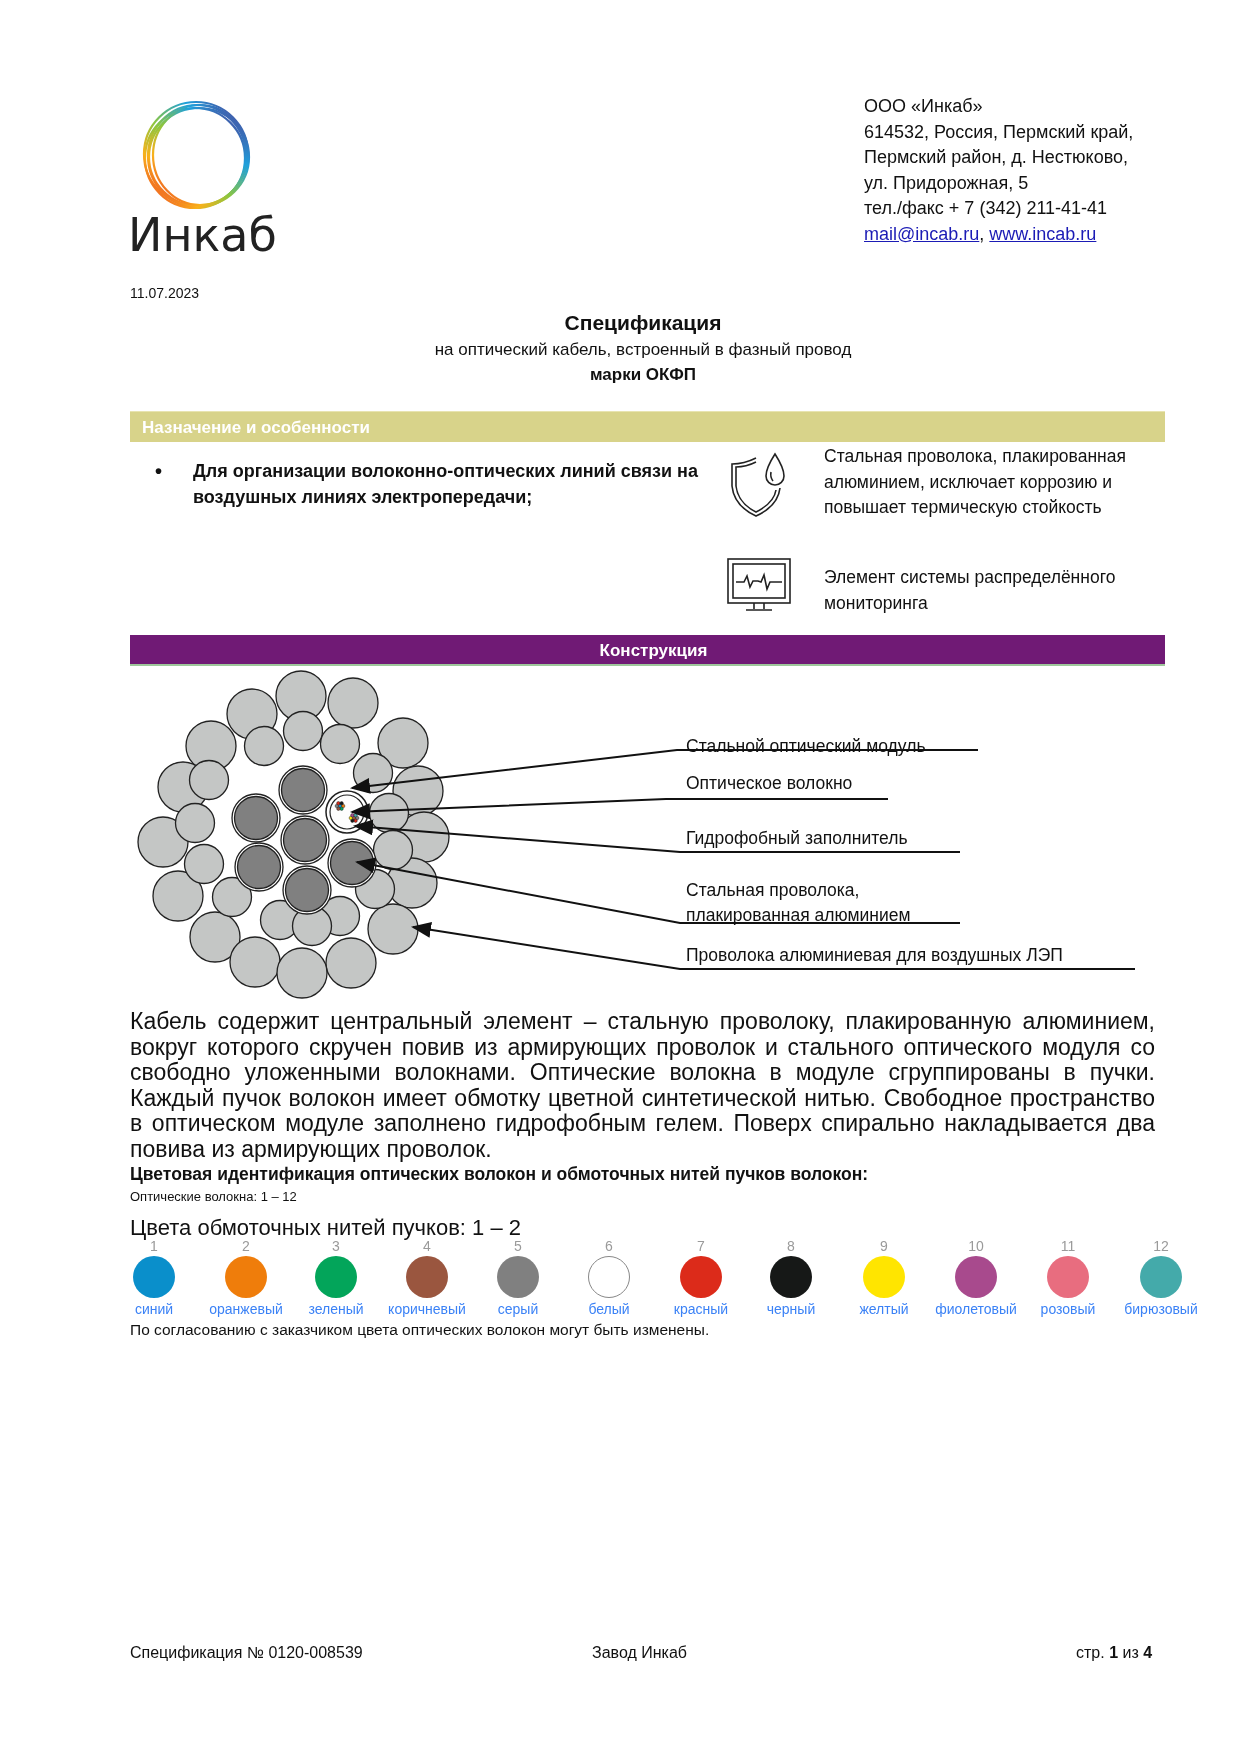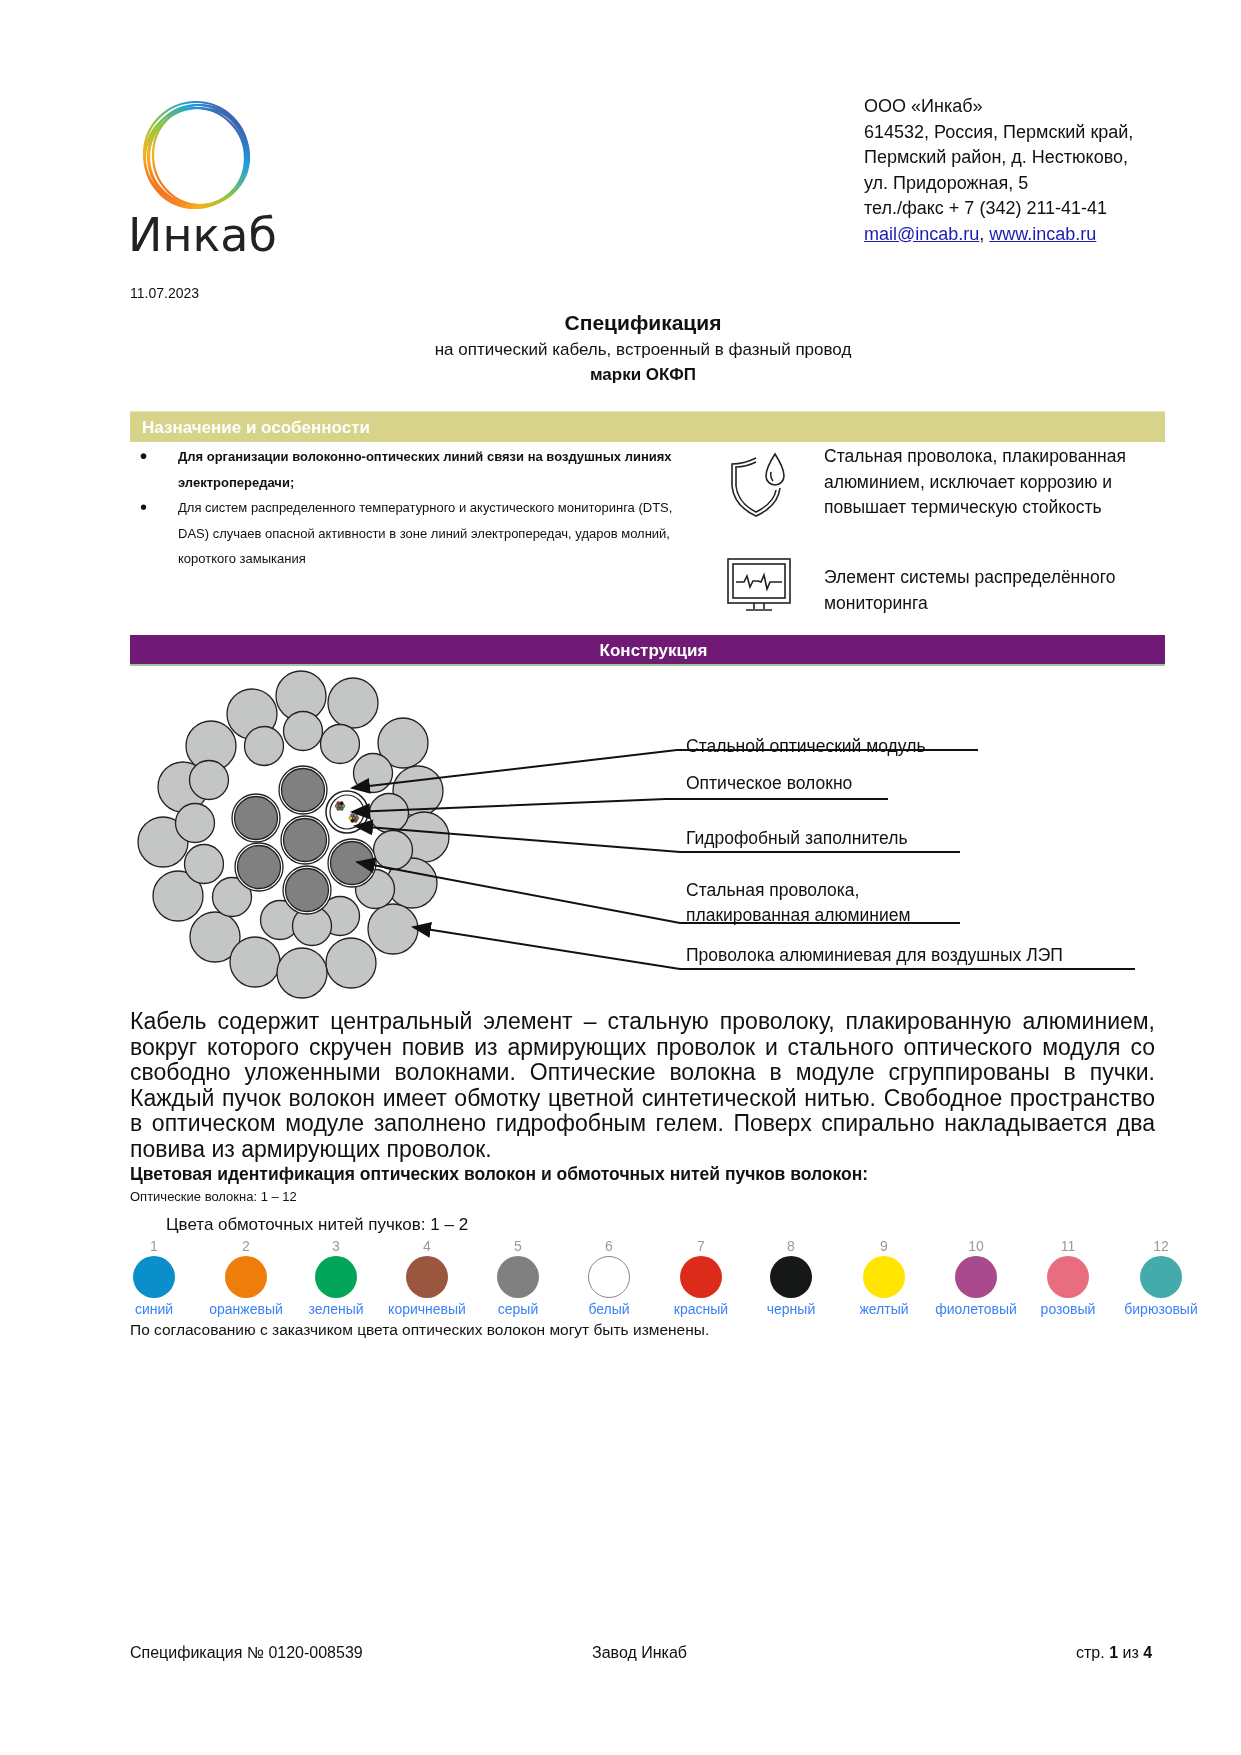--- a/index.html
+++ b/index.html
@@ -11,32 +11,32 @@
   .addr { left: 864px; top: 94px; font-size: 18px; line-height: 25.5px; color: #111; }
   .addr a { color: #1b1bb5; text-decoration: underline; }
   .date { left: 130px; top: 285px; font-size: 14px; }
   .title { left: 0; width: 1286px; text-align: center; }
   .t1 { top: 311px; font-size: 21px; font-weight: bold; }
   .t2 { top: 340px; font-size: 17px; }
   .t3 { top: 365px; font-size: 17px; font-weight: bold; }
   .bar { left: 130px; width: 1035px; height: 31px; color: #fff; font-size: 17px; font-weight: bold; line-height: 31px; padding-left: 12px; box-sizing: border-box; }
   .bar-yellow { top: 411px; background: #d8d38a; border-top: 1px solid #e8e4b0; }
   .bar-green { top: 635px; background: #701a75; border-bottom: 2px solid #9ec79b; text-align: center; }
-  .feat-list { left: 140px; top: 444px; width: 560px; font-size: 13px; line-height: 25.5px; margin: 0; padding: 0; list-style: none; }
+  .feat-list { left: 140px; top: 444px; width: 560px; font-size: 18px; line-height: 25.5px; margin: 15px; padding: 0; list-style: none; }
   .feat-list li { position: relative; padding-left: 38px; }
   .feat-list li::before { content: "•"; position: absolute; left: 0; top: 0; font-size: 20px; }
   .feat-list li.bold { font-weight: bold; }
   .side-icon { left: 726px; width: 68px; height: 70px; }
   .side-text { left: 824px; width: 340px; font-size: 17.5px; line-height: 25.5px; }
   .cable { left: 130px; top: 660px; width: 360px; height: 370px; }
   .callout-label { font-size: 17.5px; line-height: 25px; }
   .body-text { left: 130px; top: 1009px; width: 1025px; font-size: 23px; line-height: 25.5px; text-align: justify; }
   .color-head { left: 130px; top: 1164px; font-size: 17.5px; font-weight: bold; }
   .line1 { left: 130px; top: 1189px; font-size: 13px; }
-  .line2 { left: 130px; top: 1215px; font-size: 17px; margin-left: 36px; }
+  .line2 { left: 130px; top: 1215px; font-size: 22px; }
   .swatches { left: 118px; top: 1238px; width: 1060px; height: 80px; }
   .swatch { position: absolute; width: 100px; text-align: center; }
   .sw-num { font-size: 14px; color: #9a9a9a; line-height: 16px; }
   .sw-dot { width: 42px; height: 42px; border-radius: 50%; margin: 2px auto 0; box-sizing: border-box; }
   .sw-name { font-size: 14px; color: #3b82f6; line-height: 18px; margin-top: 2px; white-space: nowrap; }
   .note { left: 130px; top: 1321px; font-size: 15.5px; }
   .footer { top: 1644px; font-size: 16px; }
   .f-left { left: 130px; }
   .f-mid { left: 592px; }
   .f-right { left: 1076px; }
@@ -80,21 +80,20 @@
 <div class="abs date">11.07.2023</div>
 
 <div class="abs title t1">Спецификация</div>
 <div class="abs title t2">на оптический кабель, встроенный в фазный провод</div>
 <div class="abs title t3">марки ОКФП</div>
 
 <div class="abs bar bar-yellow">Назначение и особенности</div>
 
 <ul class="abs feat-list">
   <li class="bold">Для организации волоконно-оптических линий связи на воздушных линиях электропередачи;</li>
-  <li>Для систем распределенного температурного и акустического мониторинга (DTS, DAS) случаев опасной активности в зоне линий электропередач, ударов молний, короткого замыкания</li>
 </ul>
 
 <div class="abs side-icon" style="top:450px;">
   <svg width="68" height="70" viewBox="0 0 68 70">
     <g fill="none" stroke="#222" stroke-width="1.6">
       <path d="M30 8 Q18 14 6 14 L6 36 Q8 56 30 66 Q52 56 54 38"></path>
       <path d="M30 12 Q20 17 10 17 L10 36 Q12 53 30 62 Q48 53 50 40"></path>
       <path d="M49 4 Q40 18 40 26 A9 9 0 0 0 58 26 Q58 18 49 4 Z"></path>
       <path d="M45 22 Q44 27 47 31"></path>
     </g>

